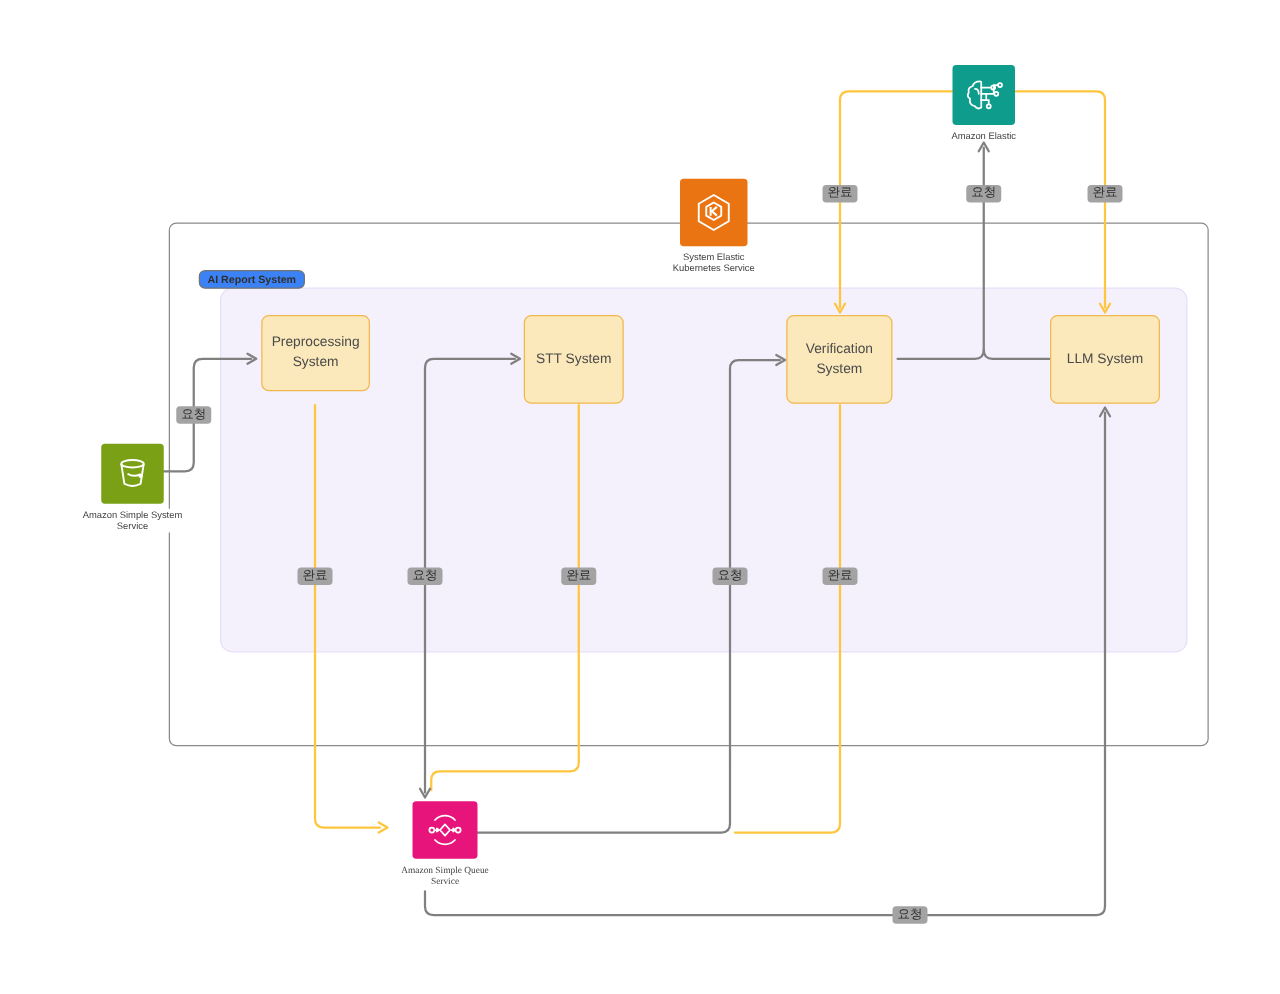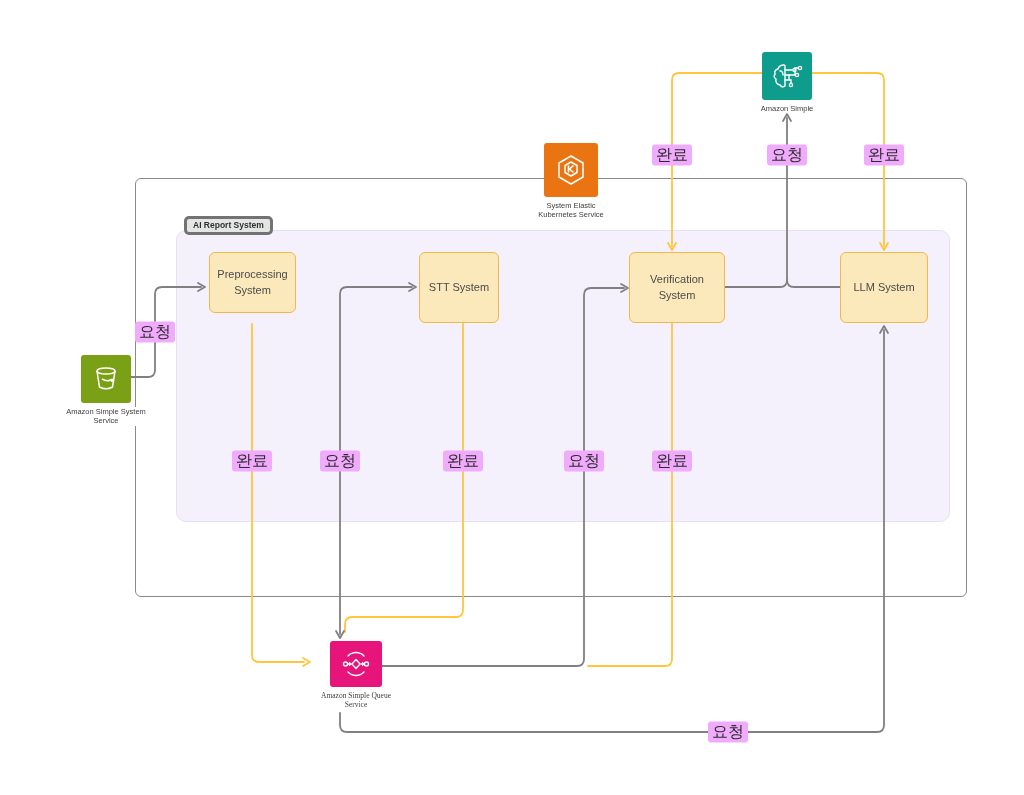--- a/index.html
+++ b/index.html
@@ -10,22 +10,22 @@
   
   .outer-box{
     position:absolute;left:135px;top:178px;width:830px;height:417px;
     border:1.6px solid #8a8a8a;border-radius:6px;background:transparent;z-index:1;
   }
   .inner-region{
     position:absolute;left:176px;top:230px;width:772px;height:290px;
     background:#f5f1fc;border:1px solid #e7def8;border-radius:10px;z-index:1;
   }
   .group-badge{
-    position:absolute;left:184px;top:216px;z-index:4;
-    background:#e5e5e5;border:3px solid #737373;border-radius:5px;
+    position:absolute;left:159px;top:216px;z-index:4;
+    background:#3b82f6;border:1px solid #737373;border-radius:5px;
     font-size:8.5px;font-weight:bold;color:#2f2f2f;padding:2px 6px;line-height:1;
   }
   
   svg.edges{position:absolute;left:0;top:0;z-index:2;}
   
   .node{
     position:absolute;z-index:3;display:flex;align-items:center;justify-content:center;
     background:#fbe9bb;border:1.6px solid #f1b84c;border-radius:6px;
     font-size:11px;line-height:1.45;text-align:center;color:#4a4a4a;padding:4px;
     box-sizing:border-box;
@@ -35,21 +35,21 @@
   .service .tile{
     width:50px;height:48px;border-radius:3px;display:flex;align-items:center;justify-content:center;
   }
   .service .caption{
     margin-top:4px;font-size:7.5px;line-height:1.25;text-align:center;color:#3f3f3f;
     width:86px;background:#ffffff;
   }
   
   .chip{
     position:absolute;z-index:4;transform:translate(-50%,-50%);
-    background:#f0abfc;padding:1px 4px;font-size:16px;color:#2b2b2b;line-height:1.2;
+    background:#a3a3a3;padding:1px 4px;font-size:10px;color:#2b2b2b;line-height:1.2;
     border-radius:3px;white-space:nowrap;
   }
 </style>
 </head>
 <body>
 
 <div id="canvas">
 
   <div class="outer-box"></div>
 
@@ -101,21 +101,21 @@
       <path d="M880,333 L884,326 L888,333"></path>
     </g>
   </svg>
 
   <div class="node" style="left:209px;top:252px;width:87px;height:61px;">
     <span>Preprocessing System</span>
   </div>
   <div class="node" style="left:419px;top:252px;width:80px;height:71px;">
     <span>STT System</span>
   </div>
-  <div class="node" style="left:629px;top:252px;width:96px;height:71px;">
+  <div class="node" style="left:629px;top:252px;width:85px;height:71px;">
     <span>Verification System</span>
   </div>
   <div class="node" style="left:840px;top:252px;width:88px;height:71px;">
     <span>LLM System</span>
   </div>
 
   <div class="service" style="left:744px;top:52px;">
     <div class="tile" style="background:#0e9c8d;">
       <svg width="34" height="34" viewBox="0 0 34 34" fill="none" stroke="#ffffff" stroke-width="1.4" stroke-linecap="round">
         <path d="M14,6 Q9,6 8,10 Q4,11 5,15 Q3,18 6,20 Q5,25 10,26 Q12,29 15,27 L15,7 Q15,6 14,6 Z"></path>
@@ -123,21 +123,21 @@
         <path d="M15,11 H22"></path>
           <circle cx="24.5" cy="11" r="1.6"></circle>
         <path d="M15,16 H25 V9 H28"></path>
           <circle cx="30" cy="9" r="1.6"></circle>
         <path d="M15,21 H21 V24"></path>
           <circle cx="21" cy="26" r="1.6"></circle>
         <path d="M19,16 V20"></path>
           <circle cx="27" cy="16" r="1.6"></circle>
       </svg>
     </div>
-    <div class="caption">Amazon Simple</div>
+    <div class="caption">Amazon Elastic</div>
   </div>
 
   <div class="service" style="left:528px;top:143px;">
     <div class="tile" style="width:54px;height:54px;background:#e97411;">
       <svg width="36" height="36" viewBox="0 0 36 36" fill="none" stroke="#ffffff" stroke-width="1.5" stroke-linejoin="round">
         <path d="M18,4 L30,11 V25 L18,32 L6,25 V11 Z"></path>
         <path d="M18,10 L24,13.5 V20.5 L18,24 L12,20.5 V13.5 Z"></path>
         <path d="M15.5,13.5 V20.5 M20.5,13.5 L16.5,17 L20.5,20.5" stroke-width="1.6"></path>
       </svg>
     </div>

